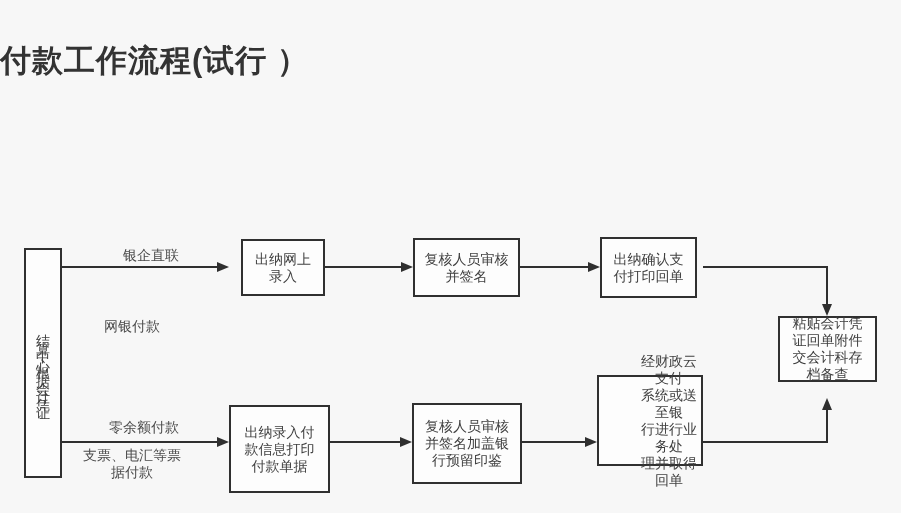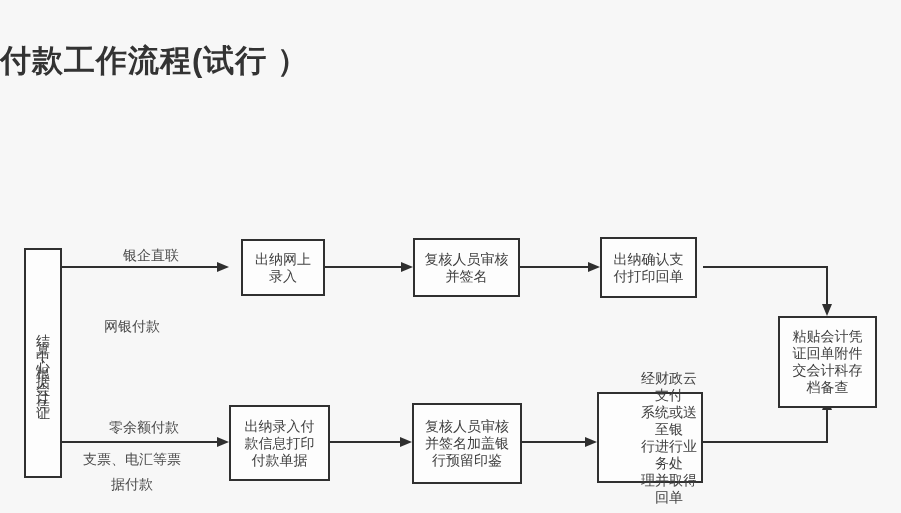--- a/index.html
+++ b/index.html
@@ -76,40 +76,40 @@
   <div class="box" style="left:413px;top:238px;width:107px;height:59px;">
     <span class="box-label">复核人员审核
 并签名</span>
   </div>
   <div class="box" style="left:600px;top:237px;width:97px;height:61px;">
     <span class="box-label">出纳确认支
 付打印回单</span>
   </div>
 
   <span class="edge-label" style="left:109px;top:419px;">零余额付款</span>
-  <span class="edge-label centered" style="left:82px;top:447px;width:100px;line-height:25px;">支票、电汇等票
+  <span class="edge-label centered" style="left:82px;top:447px;width:100px;line-height:17px;">支票、电汇等票
 据付款</span>
 
-  <div class="box" style="left:229px;top:405px;width:101px;height:76px;">
+  <div class="box" style="left:229px;top:405px;width:101px;height:88px;">
     <span class="box-label">出纳录入付
 款信息打印
 付款单据</span>
   </div>
   <div class="box" style="left:412px;top:403px;width:110px;height:81px;">
     <span class="box-label">复核人员审核
 并签名加盖银
 行预留印鉴</span>
   </div>
-  <div class="box" style="left:597px;top:392px;width:106px;height:91px;padding-left:38px;">
+  <div class="box" style="left:597px;top:375px;width:106px;height:91px;padding-left:38px;">
     <span class="box-label">经财政云支付
 系统或送至银
 行进行业务处
 理并取得回单</span>
   </div>
 
-  <div class="box" style="left:778px;top:316px;width:99px;height:92px;">
+  <div class="box" style="left:778px;top:316px;width:99px;height:66px;">
     <span class="box-label">粘贴会计凭
 证回单附件
 交会计科存
 档备查</span>
   </div>
 
 </div>
 
 </body></html>

